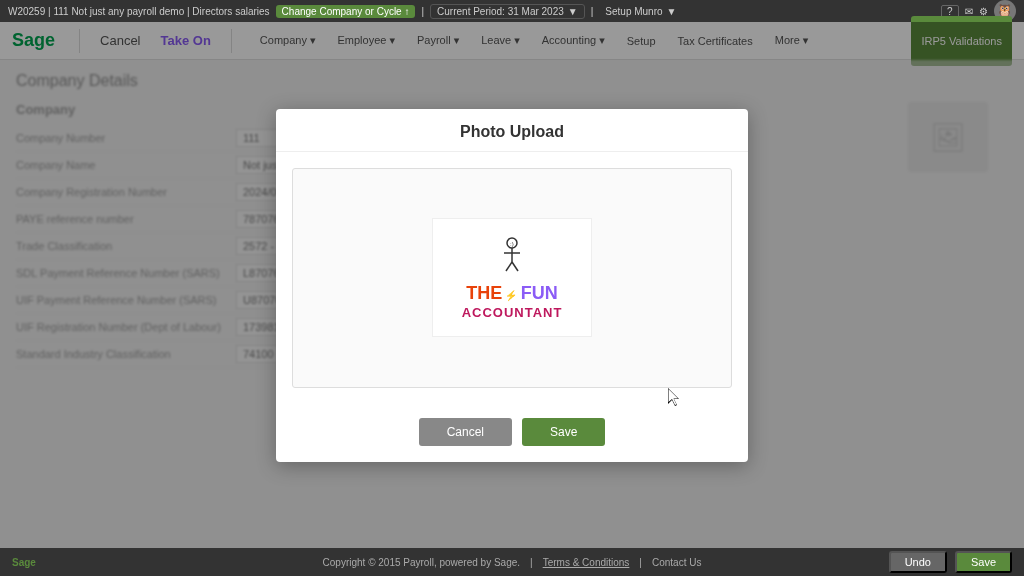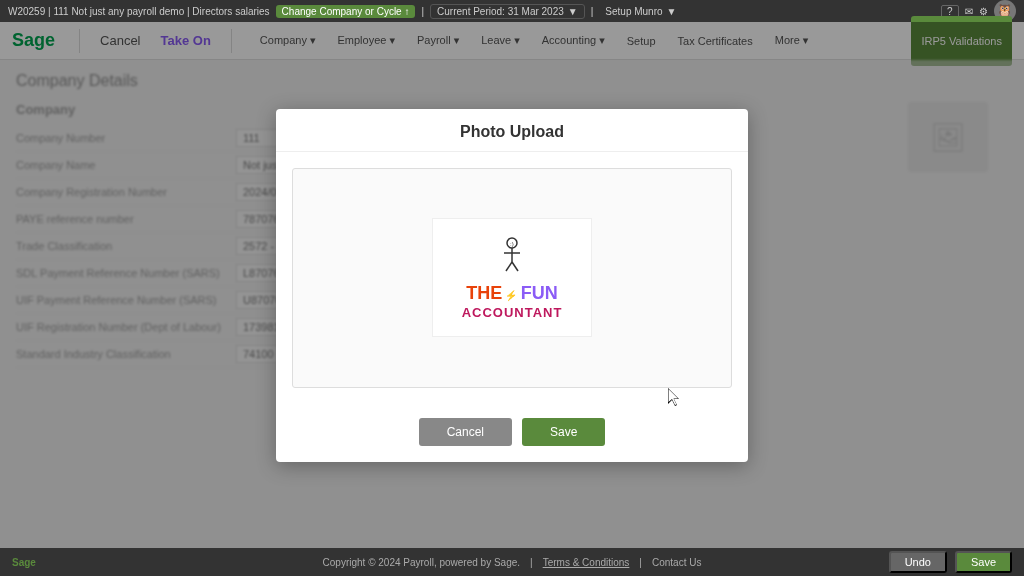--- a/index.html
+++ b/index.html
@@ -442,21 +442,21 @@
 
 <div style="position:absolute;left:668px;top:388px;pointer-events:none;z-index:9999;">
   <svg width="16" height="20" viewBox="0 0 16 20">
     <path d="M0 0 L0 16 L4 12 L7 18 L9 17 L6 11 L11 11 Z" fill="black"></path>
     <path d="M0.5 1 L0.5 14 L4 11 L7 17 L8.5 16.5 L5.5 10.5 L10 10.5 Z" fill="white"></path>
   </svg>
 </div>
 
 <div class="footer">
   <span class="footer-sage">Sage</span>
-  <span>Copyright © 2024 Payroll, powered by Sage.</span>
+  <span>Copyright © 2015 Payroll, powered by Sage.</span>
   <span>|</span>
   <span style="cursor:pointer;text-decoration:underline;">Terms &amp; Conditions</span>
   <span>|</span>
   <span style="cursor:pointer;">Contact Us</span>
   <div class="footer-btns">
     <button class="footer-btn-grey">Undo</button>
     <button class="footer-btn-green">Save</button>
   </div>
 </div>
 

